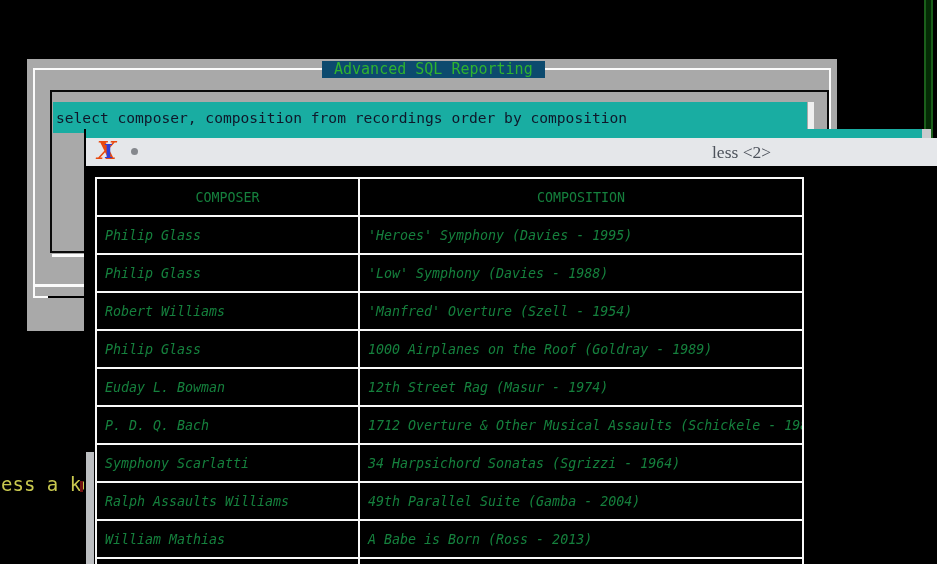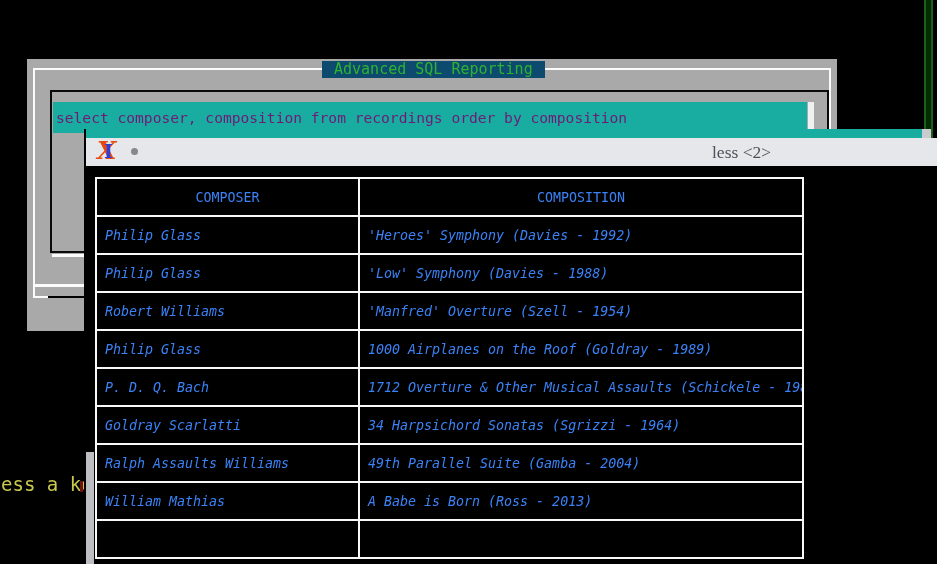--- a/index.html
+++ b/index.html
@@ -7,21 +7,21 @@
               font-family:"DejaVu Sans Mono", monospace; position:relative; }
   .abs { position:absolute; }
 
   
   #dialog { left:27px; top:59px; width:810px; height:272px; background:#a9a9a9; }
   #dlg-border { left:6px; top:9px; width:798px; height:230px; border:2px solid #fbfbfb; }
   #dlg-title { left:295px; top:2px; height:17px; line-height:17px;
                font-size:15px; color:#2fb32f; background:#0c4a6e; padding:0 12px; }
   #dlg-inner { left:23px; top:31px; width:779px; height:163px; border:2px solid #0a0a0a; }
   #query-bar { left:26px; top:43px; width:754px; height:31px; background:#19ada2;
-               line-height:31px; font-size:14.6px; color:#701a75; white-space:nowrap;
+               line-height:31px; font-size:14.6px; color:#0f172a; white-space:nowrap;
                padding-left:3px; overflow:hidden; }
   #query-scroll { left:781px; top:43px; width:6px; height:31px; background:#f0f0f0; }
   .hline { background:#fbfbfb; height:3px; }
   #hline1 { left:25px; top:195px; width:777px; }
   #hline2 { left:6px;  top:225px; width:796px; }
   #dlg-bottom-black { left:21px; top:237px; width:781px; height:2px; background:#000; }
 
   
   #press-key { left:1px; top:477px; font-size:19px; color:#c9c94f; line-height:15px; }
   #cursor-fleck { left:80px; top:481px; width:3px; height:11px; background:#701010; }
@@ -42,21 +42,21 @@
                   font-size:19px; line-height:21px; color:#2e3ed6; }
   #win-dot { left:45px; top:10px; width:7px; height:7px; border-radius:50%; background:#85888d; }
   #win-title { left:626px; top:0; height:28px; line-height:29px; font-size:17.5px;
                font-family:"Liberation Serif", serif; color:#4d525b; }
   #win-content { left:0; top:37px; width:851px; height:398px; background:#000; overflow:hidden; }
   #scroll-thumb { left:0; top:286px; width:8px; height:112px; background:#bcbec1; }
 
   #rec-table { position:absolute; left:9px; top:11px; width:707px;
                border-collapse:collapse; table-layout:fixed; background:#000; }
   #rec-table th, #rec-table td { border:2px solid #f8f8f8; height:38px;
-               font-size:13.3px; color:#3b82f6; font-weight:normal;
+               font-size:13.3px; color:#15803d; font-weight:normal;
                white-space:nowrap; overflow:hidden; }
   #rec-table th { text-align:center; }
   #rec-table td { padding-left:8px;font-style:italic; }
 </style>
 </head>
 <body>
 
 <div id="dialog" class="abs">
   <div id="dlg-border" class="abs"></div>
   <div id="dlg-title" class="abs">Advanced SQL Reporting</div>
@@ -96,40 +96,44 @@
         </colgroup>
       <thead>
         <tr>
           <th>COMPOSER</th>
           <th>COMPOSITION</th>
         </tr>
       </thead>
       <tbody>
           <tr>
             <td>Philip Glass</td>
-            <td>'Heroes' Symphony (Davies - 1992)</td>
+            <td>'Heroes' Symphony (Davies - 1995)</td>
           </tr>
           <tr>
             <td>Philip Glass</td>
             <td>'Low' Symphony (Davies - 1988)</td>
           </tr>
           <tr>
             <td>Robert Williams</td>
             <td>'Manfred' Overture (Szell - 1954)</td>
           </tr>
           <tr>
             <td>Philip Glass</td>
             <td>1000 Airplanes on the Roof (Goldray - 1989)</td>
           </tr>
           <tr>
+            <td>Euday L. Bowman</td>
+            <td>12th Street Rag (Masur - 1974)</td>
+          </tr>
+          <tr>
             <td>P. D. Q. Bach</td>
             <td>1712 Overture &amp; Other Musical Assaults (Schickele - 1989)</td>
           </tr>
           <tr>
-            <td>Goldray Scarlatti</td>
+            <td>Symphony Scarlatti</td>
             <td>34 Harpsichord Sonatas (Sgrizzi - 1964)</td>
           </tr>
           <tr>
             <td>Ralph Assaults Williams</td>
             <td>49th Parallel Suite (Gamba - 2004)</td>
           </tr>
           <tr>
             <td>William Mathias</td>
             <td>A Babe is Born (Ross - 2013)</td>
           </tr>

